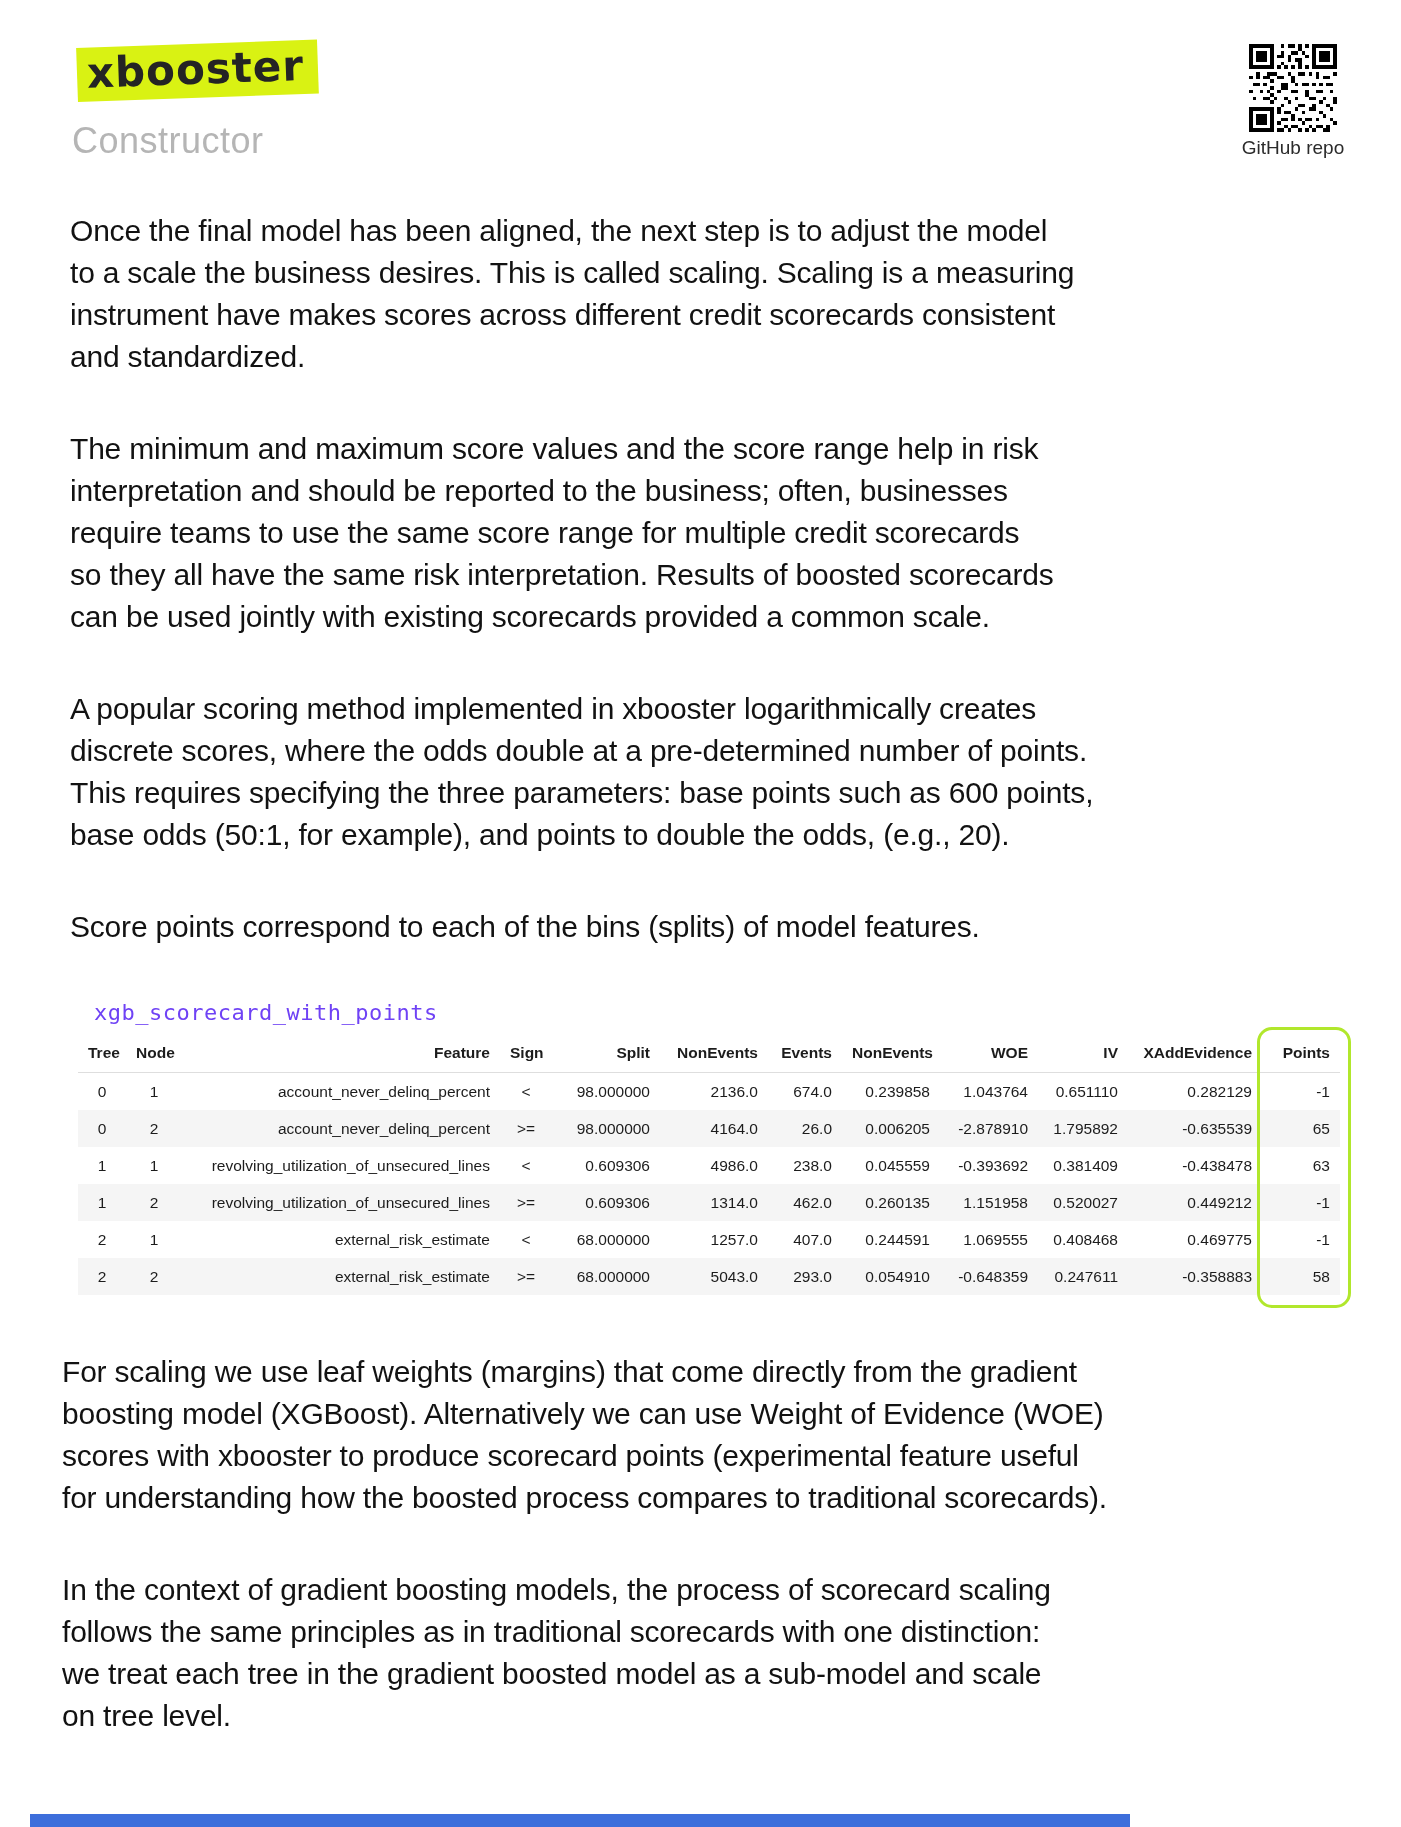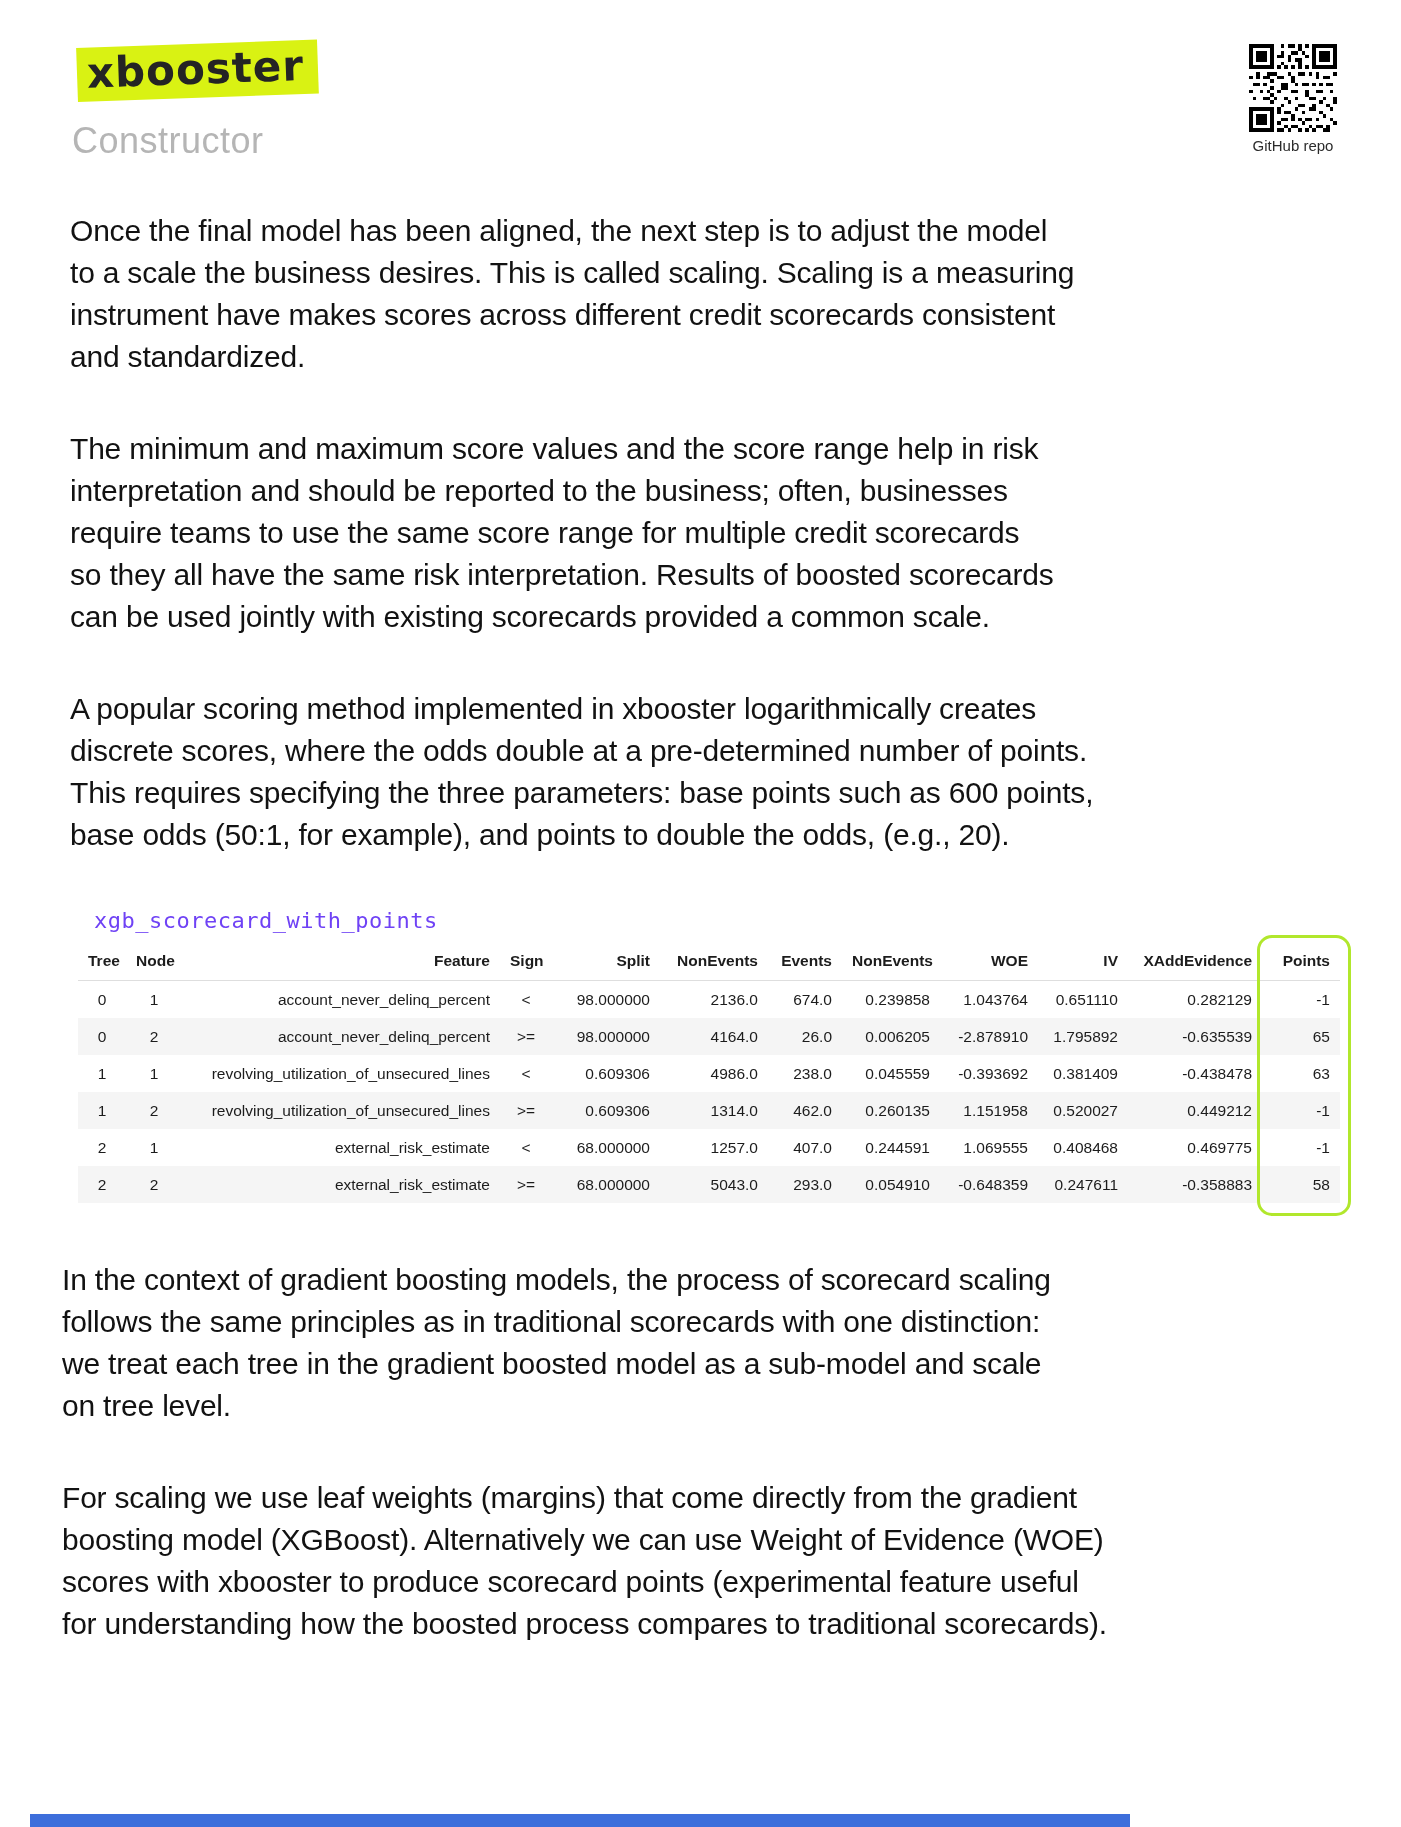--- a/index.html
+++ b/index.html
@@ -42,21 +42,21 @@
   .subtitle {
     margin-top: 16px;
     margin-left: -6px;
     font-size: 36px;
     line-height: 46px;
     color: #b5b5b5;
     letter-spacing: 0.5px;
   }
   .qr-block { width: 112px; text-align: center; margin-top: -4px; }
   .qr-svg { width: 88px; height: 88px; display: block; margin: 0 auto; }
-  .qr-label { margin-top: 5px; font-size: 15px; color: #2b2b2b; }
+  .qr-label { margin-top: 5px; font-size: 19px; color: #2b2b2b; }
   
   .content-top { padding: 0 70px; }
   .content-bottom { padding: 0 62px; }
   .para {
     white-space: pre-line;
     font-size: 30px;
     line-height: 42px;
     letter-spacing: -0.2px;
     color: #121212;
     margin: 0 0 50px 0;
@@ -157,20 +157,21 @@
 and standardized.</p>
     <p class="para">The minimum and maximum score values and the score range help in risk
 interpretation and should be reported to the business; often, businesses
 require teams to use the same score range for multiple credit scorecards
 so they all have the same risk interpretation. Results of boosted scorecards
 can be used jointly with existing scorecards provided a common scale.</p>
     <p class="para">A popular scoring method implemented in xbooster logarithmically creates
 discrete scores, where the odds double at a pre-determined number of points.
 This requires specifying the three parameters: base points such as 600 points,
 base odds (50:1, for example), and points to double the odds, (e.g., 20).</p>
+    <p class="para">Score points correspond to each of the bins (splits) of model features.</p>
   </div>
 
   <div class="code-section">
     <div class="code-title">xgb_scorecard_with_points</div>
     <div class="table-wrap">
       <table class="scorecard">
         <colgroup>
           <col style="width:48px">
             <col style="width:56px">
             <col style="width:318px">
@@ -285,25 +286,25 @@
               <td>-0.358883</td>
               <td>58</td>
             </tr>
           </tbody>
       </table>
       <div class="points-box"></div>
     </div>
   </div>
 
   <div class="content-bottom bottom-section">
+    <p class="para">For scaling we use leaf weights (margins) that come directly from the gradient
+boosting model (XGBoost). Alternatively we can use Weight of Evidence (WOE)
+scores with xbooster to produce scorecard points (experimental feature useful
+for understanding how the boosted process compares to traditional scorecards).</p>
     <p class="para">In the context of gradient boosting models, the process of scorecard scaling
 follows the same principles as in traditional scorecards with one distinction:
 we treat each tree in the gradient boosted model as a sub-model and scale
 on tree level.</p>
-    <p class="para">For scaling we use leaf weights (margins) that come directly from the gradient
-boosting model (XGBoost). Alternatively we can use Weight of Evidence (WOE)
-scores with xbooster to produce scorecard points (experimental feature useful
-for understanding how the boosted process compares to traditional scorecards).</p>
   </div>
 
   <div class="bottom-bar"></div>
 
 </div>
 
 </body></html>

